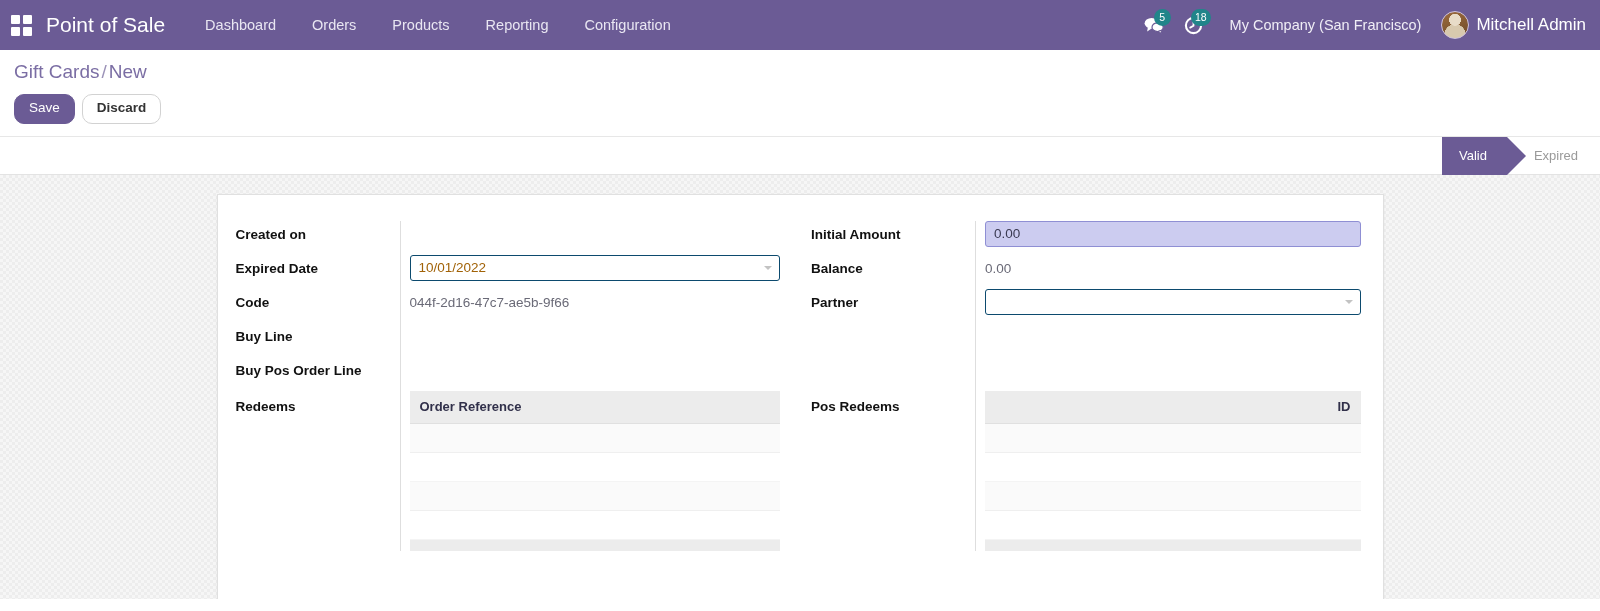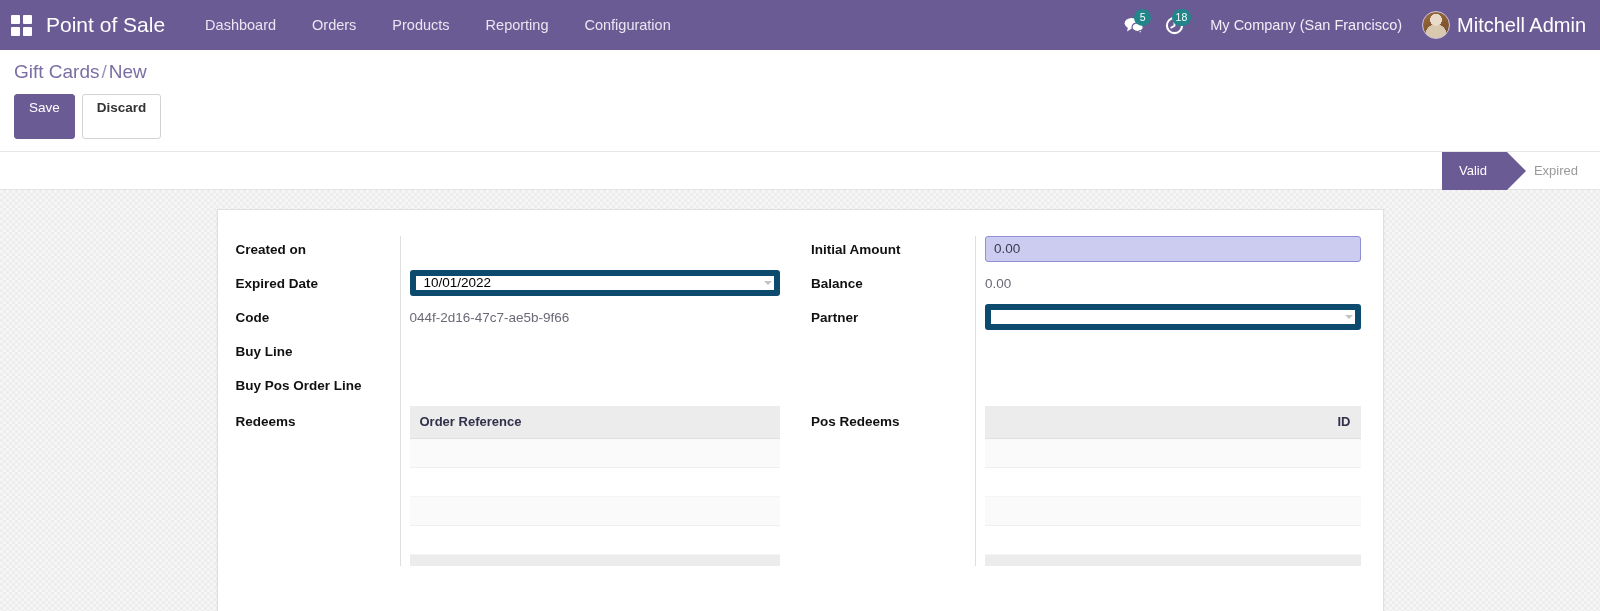--- a/index.html
+++ b/index.html
@@ -115,21 +115,21 @@
     border-radius: 50%;
     background:
       radial-gradient(circle at 50% 30%, #e8dcc8 0 26%, transparent 27%),
       radial-gradient(circle at 50% 88%, #d8c9ae 0 40%, transparent 41%),
       linear-gradient(160deg, #9c6b3d 0%, #6e4a28 100%);
     border: 1px solid #cfc3e0;
     flex: 0 0 auto;
   }
   .user-name {
     color: #ffffff;
-    font-size: 20px;
+    font-size: 17px;
     white-space: nowrap;
   }
 
   
   .control-panel {
     background: #ffffff;
     border-bottom: 1px solid #e7e7e7;
     padding: 11px 14px 12px 14px;
   }
   .breadcrumb {
@@ -137,22 +137,22 @@
     color: #7b6ea4;
     font-weight: 400;
     margin-bottom: 11px;
     white-space: nowrap;
   }
   .breadcrumb .bc-sep { color: #9c93b8; margin: 0 2px; }
   .breadcrumb .bc-current { color: #7b6ea4; margin-top: 45px; }
   .btn-row { display: flex; gap: 7px; }
   .btn {
     font-size: 13.5px;
-    padding: 6px 14px 22px 14px;
-    border-radius: 3px;
+    padding: 6px 14px 7px 14px;
+    border-radius: 10px;
     cursor: pointer;
     line-height: 1.1;
     white-space: nowrap;
   }
   .btn-primary {
     background: #6b5b95;
     color: #ffffff;
     border: 1px solid #6b5b95;
   }
   .btn-secondary {
@@ -258,25 +258,25 @@
     padding-left: 9px;
     min-height: 34px;
     display: flex;
     align-items: flex-start;
   }
 
   
   .inp {
     width: 100%;
     height: 26px;
-    border: 6px solid #0c4a6e;
+    border: 1px solid #0c4a6e;
     border-radius: 3px;
     background: #ffffff;
     font-size: 13.5px;
-    color: #000000;
+    color: #a16207;
     padding: 0 22px 0 8px;
     font-family: "Liberation Sans", sans-serif;
     outline: none;
     line-height: 24px;
   }
   .inp-wrap { position: relative; width: 100%; }
   .caret {
     position: absolute;
     right: 8px;
     top: 11px;

